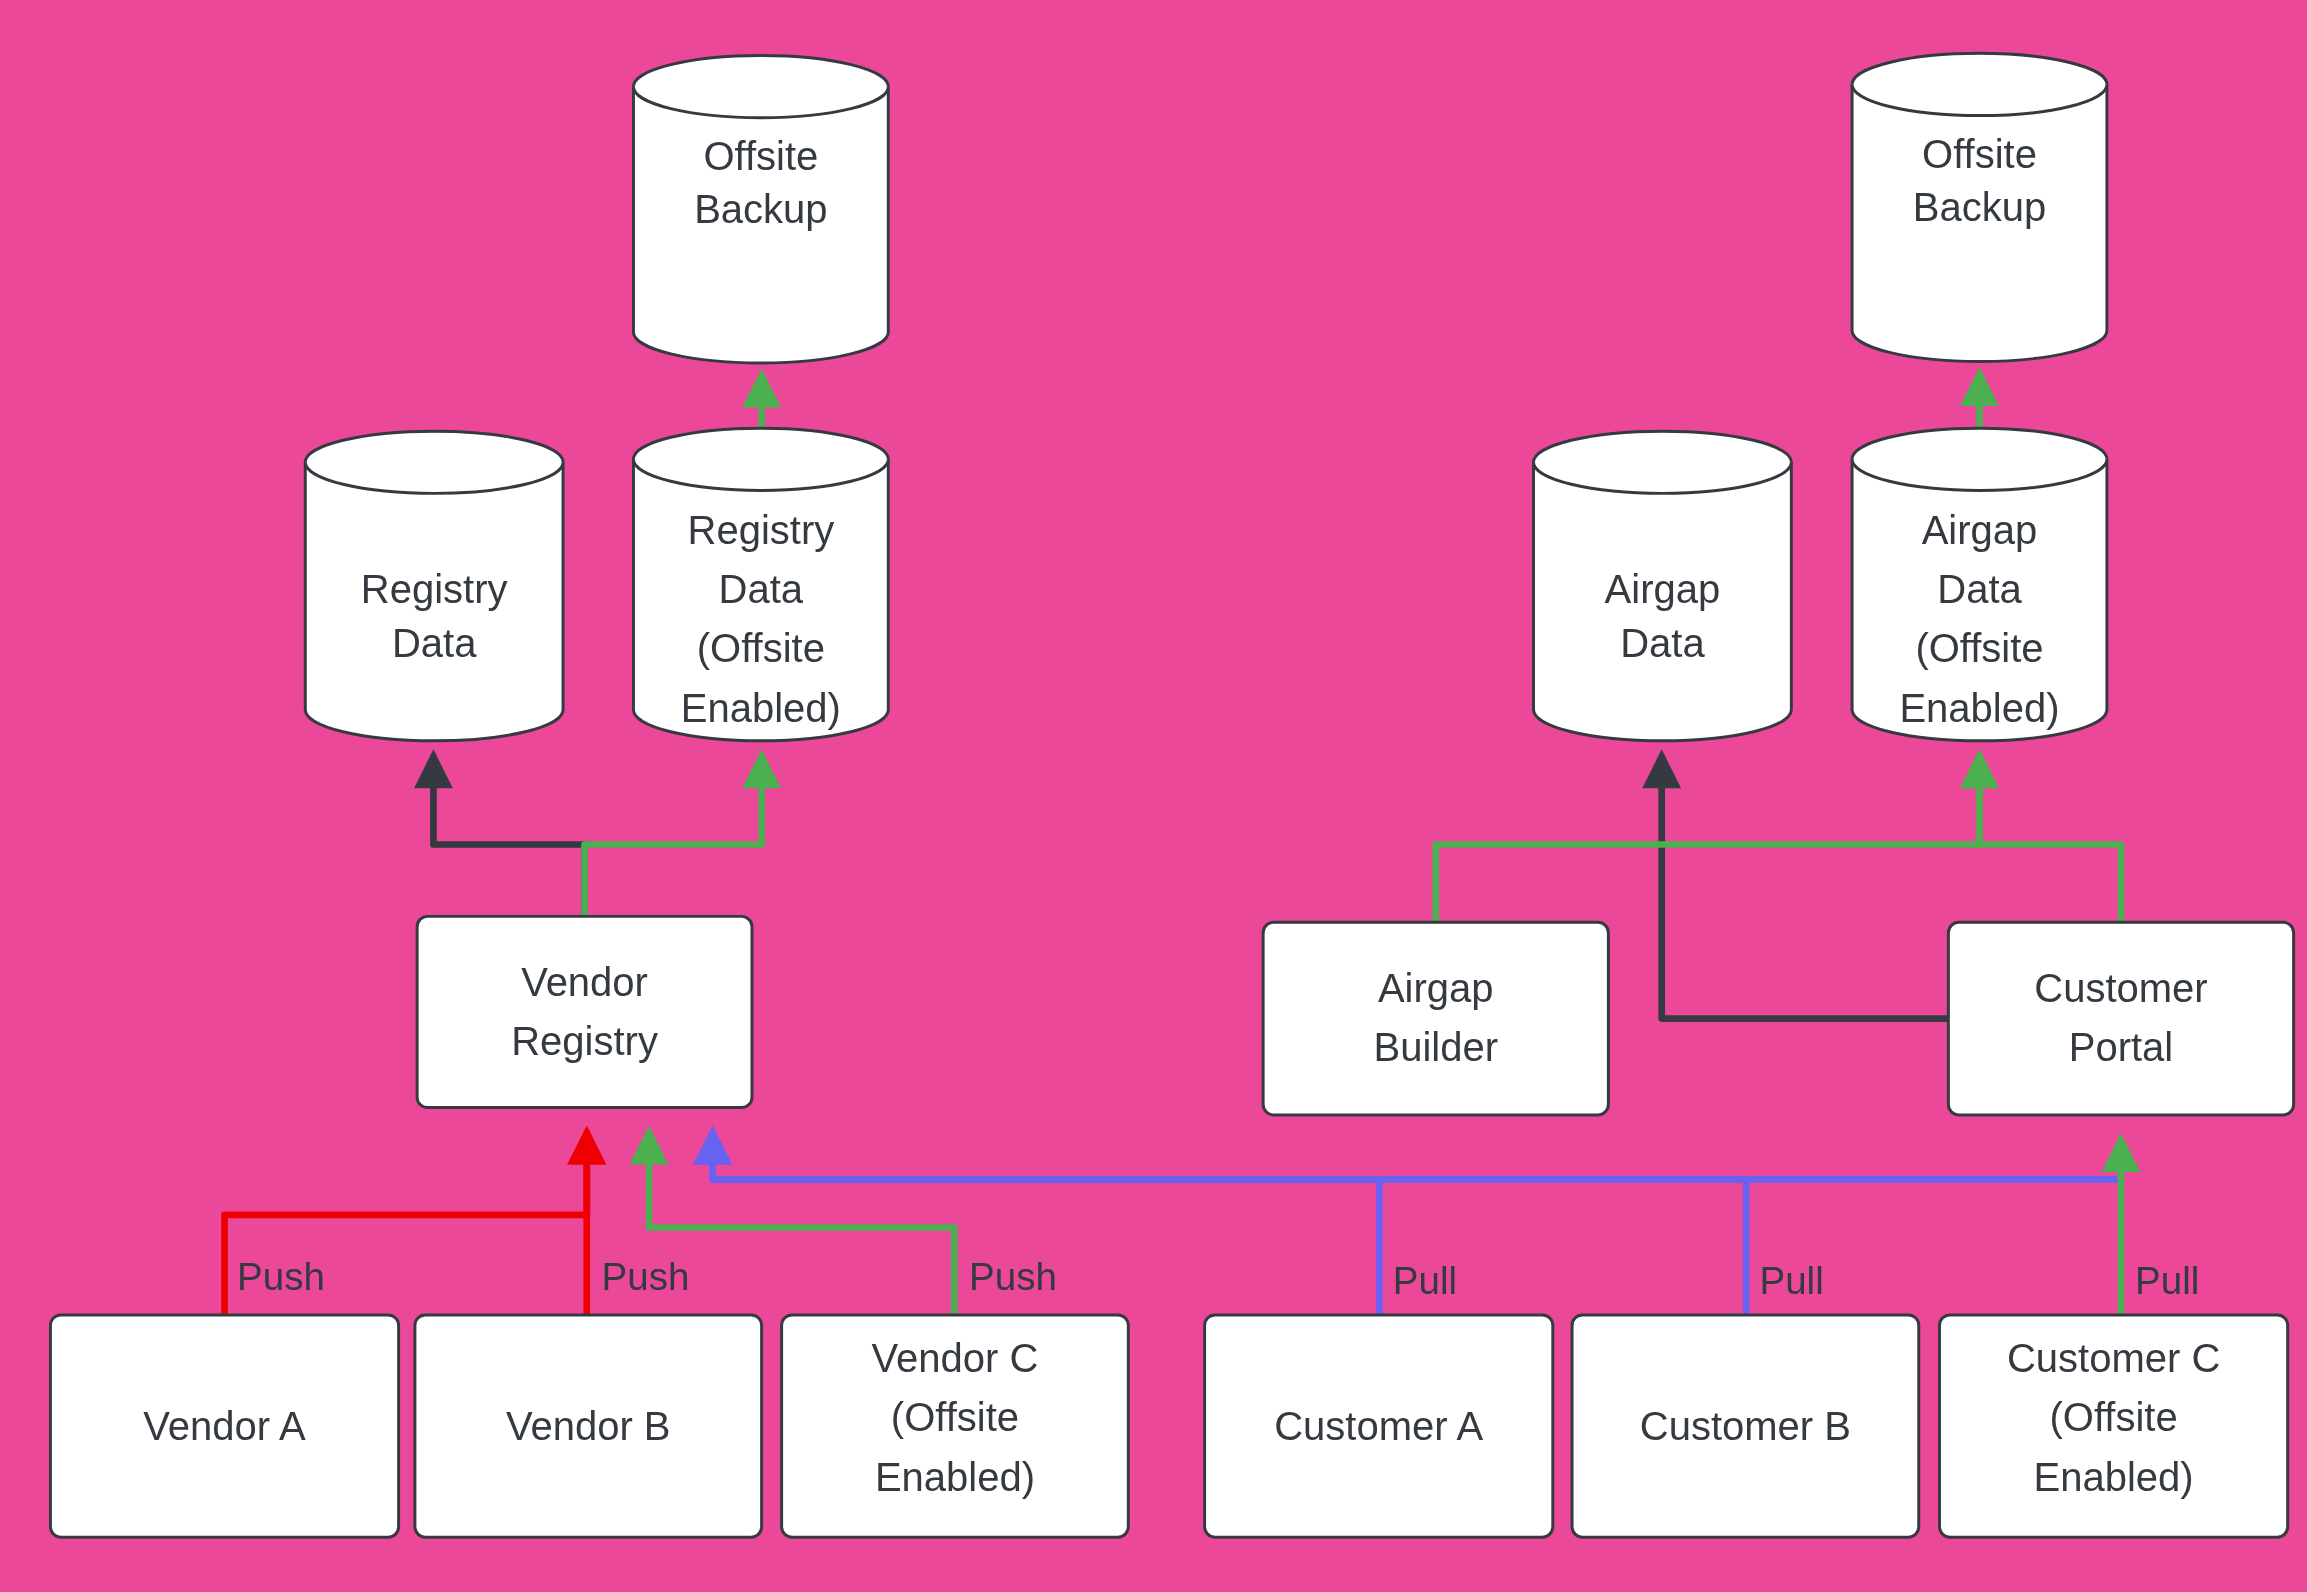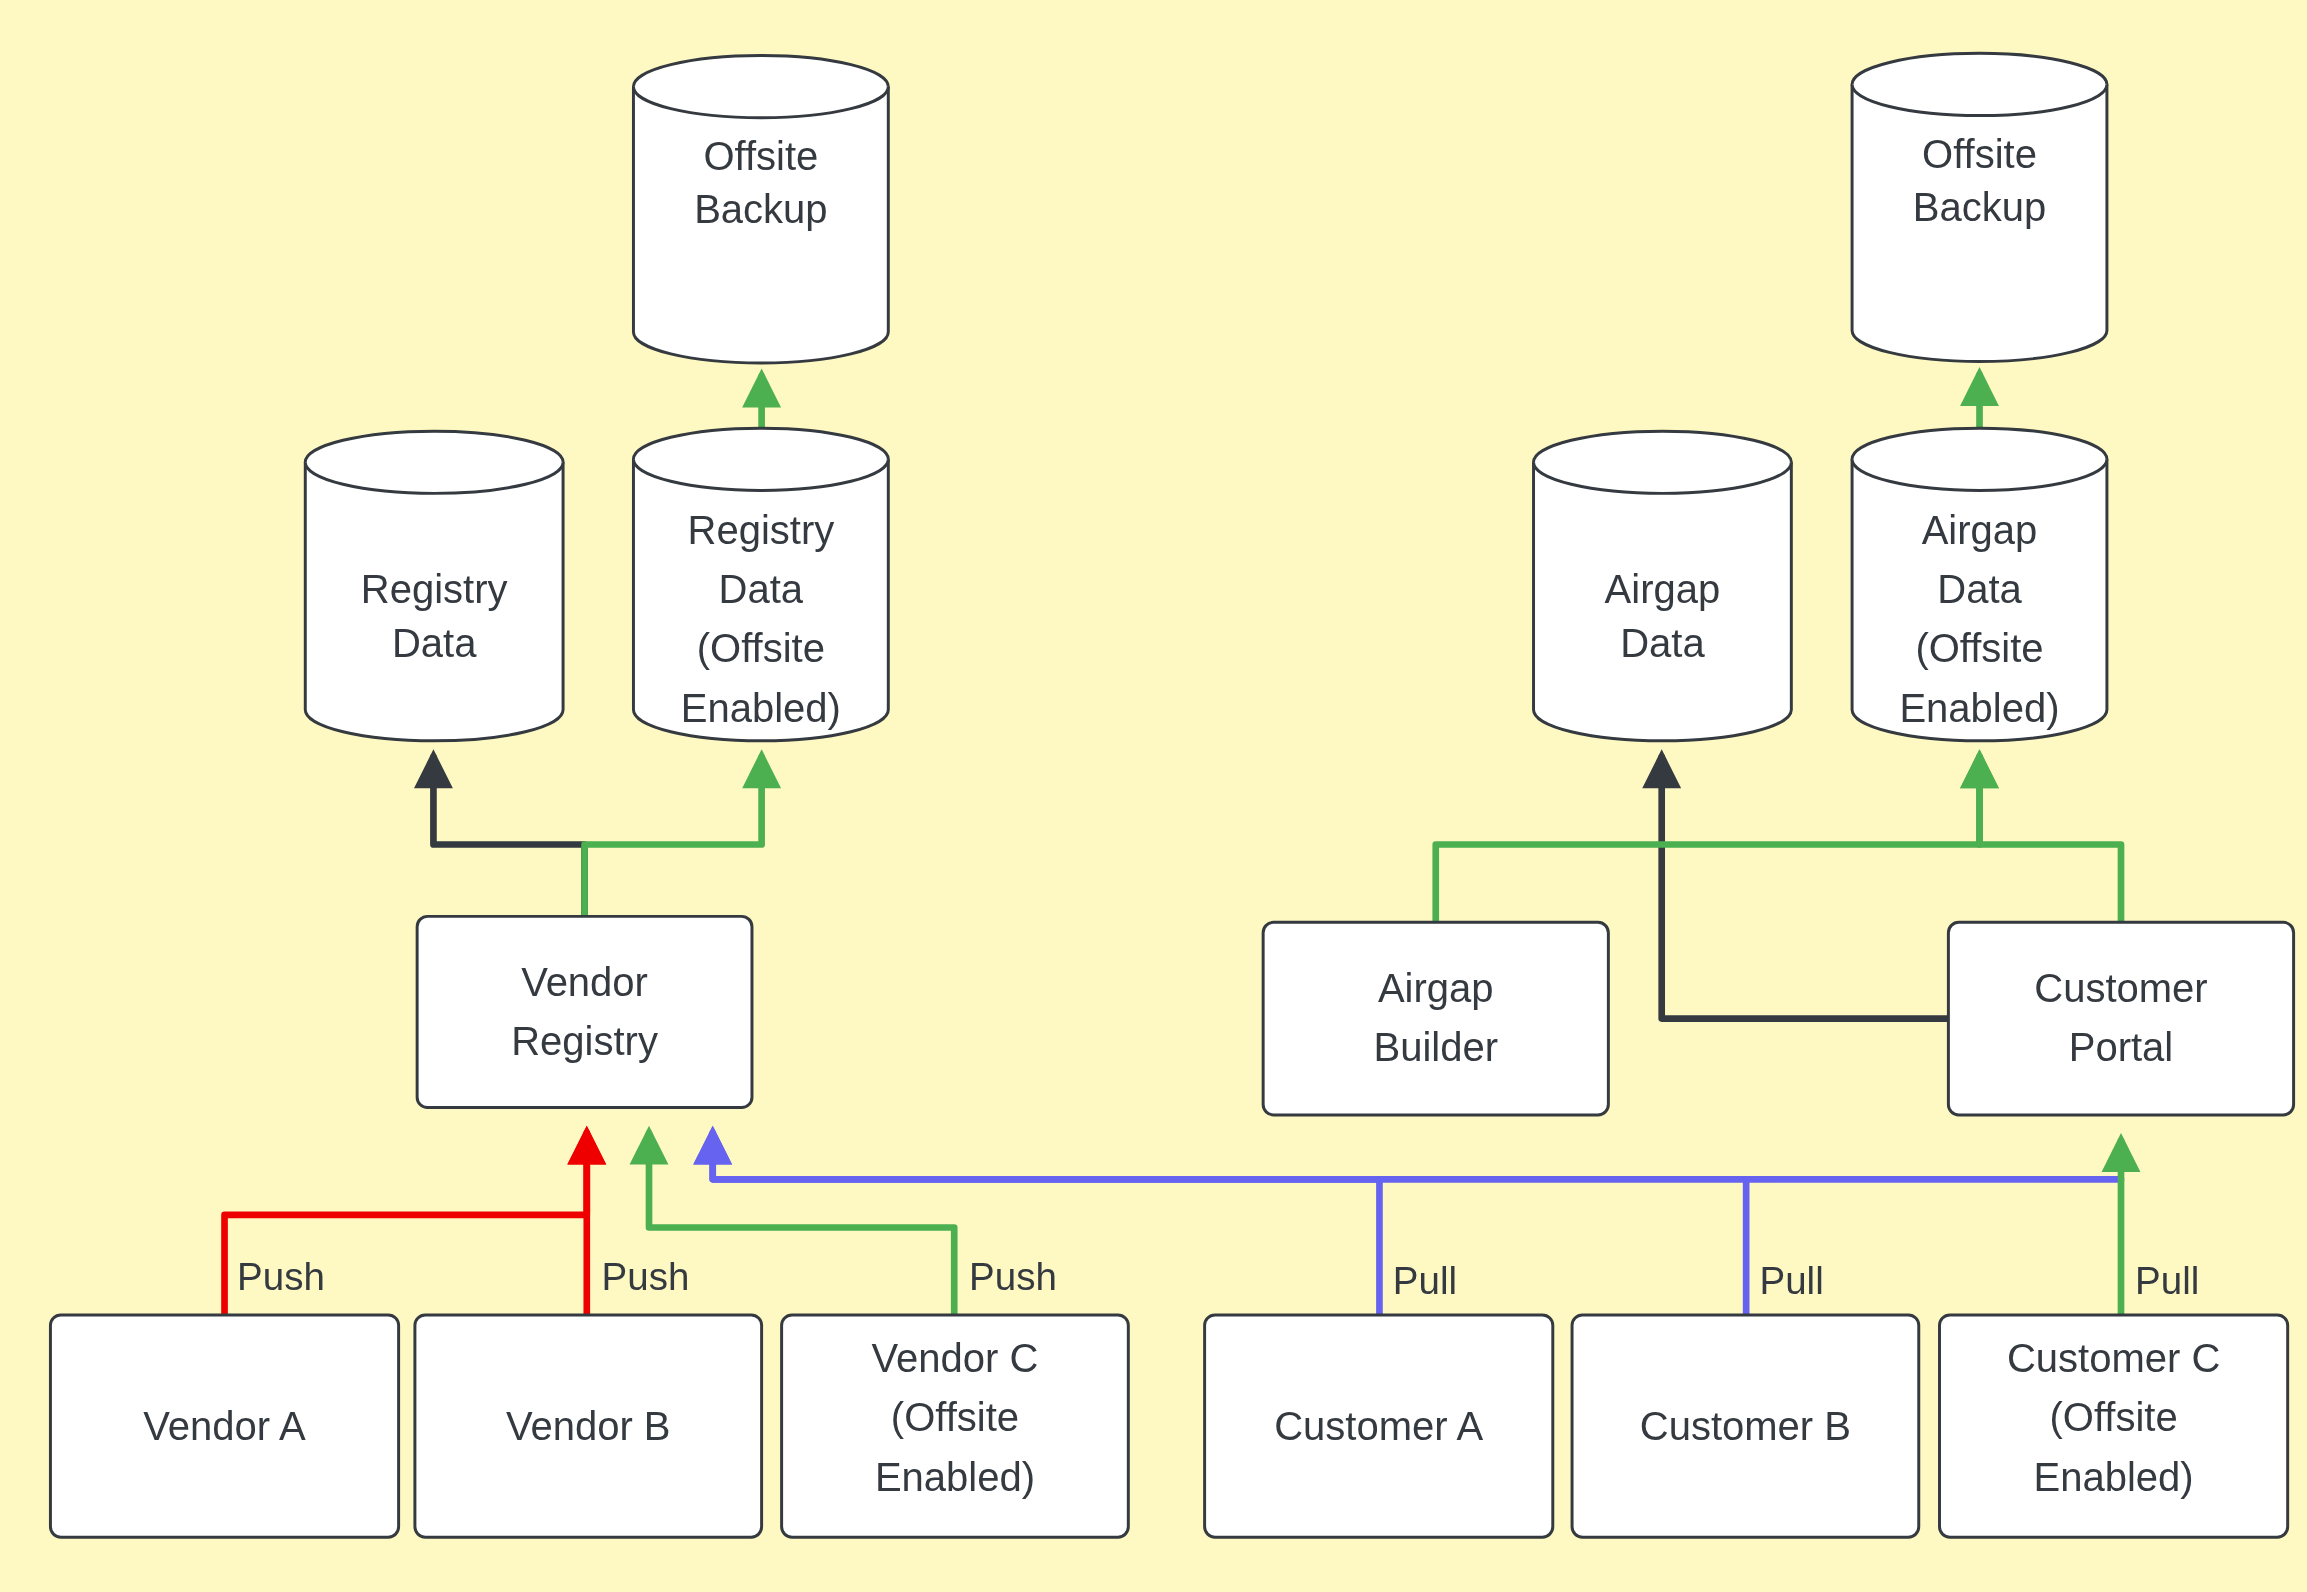--- a/index.html
+++ b/index.html
@@ -1,17 +1,17 @@
 <!DOCTYPE html>
 <html style="font-size:12px"><head>
 <meta charset="utf-8">
 <style>
   html,body{margin:0;padding:0;background:#ffffff;}
   body{font-family:"Liberation Sans", sans-serif;}
-  #stage{position:relative;width:2307px;height:1592px;background:#fef9c3;overflow:hidden;}
+  #stage{position:relative;width:2307px;height:1592px;background:#ec4899;overflow:hidden;}
   svg{display:block;width:2307px;height:1592px;}
   .nodeText{fill:#343a40;font-family:"Liberation Sans", sans-serif;font-size:54px;text-anchor:middle;dominant-baseline:middle;}
   .edgeLabel{fill:#343a40;font-family:"Liberation Sans", sans-serif;font-size:52px;text-anchor:start;dominant-baseline:middle;}
   .shape{fill:#ffffff;stroke:#343a40;stroke-width:4;}
   .cyl{fill:#ffffff;stroke:#343a40;stroke-width:4;}
   .edge{fill:none;stroke-width:9;stroke-linecap:round;stroke-linejoin:round;}
 </style>
 </head>
 <body>
 

